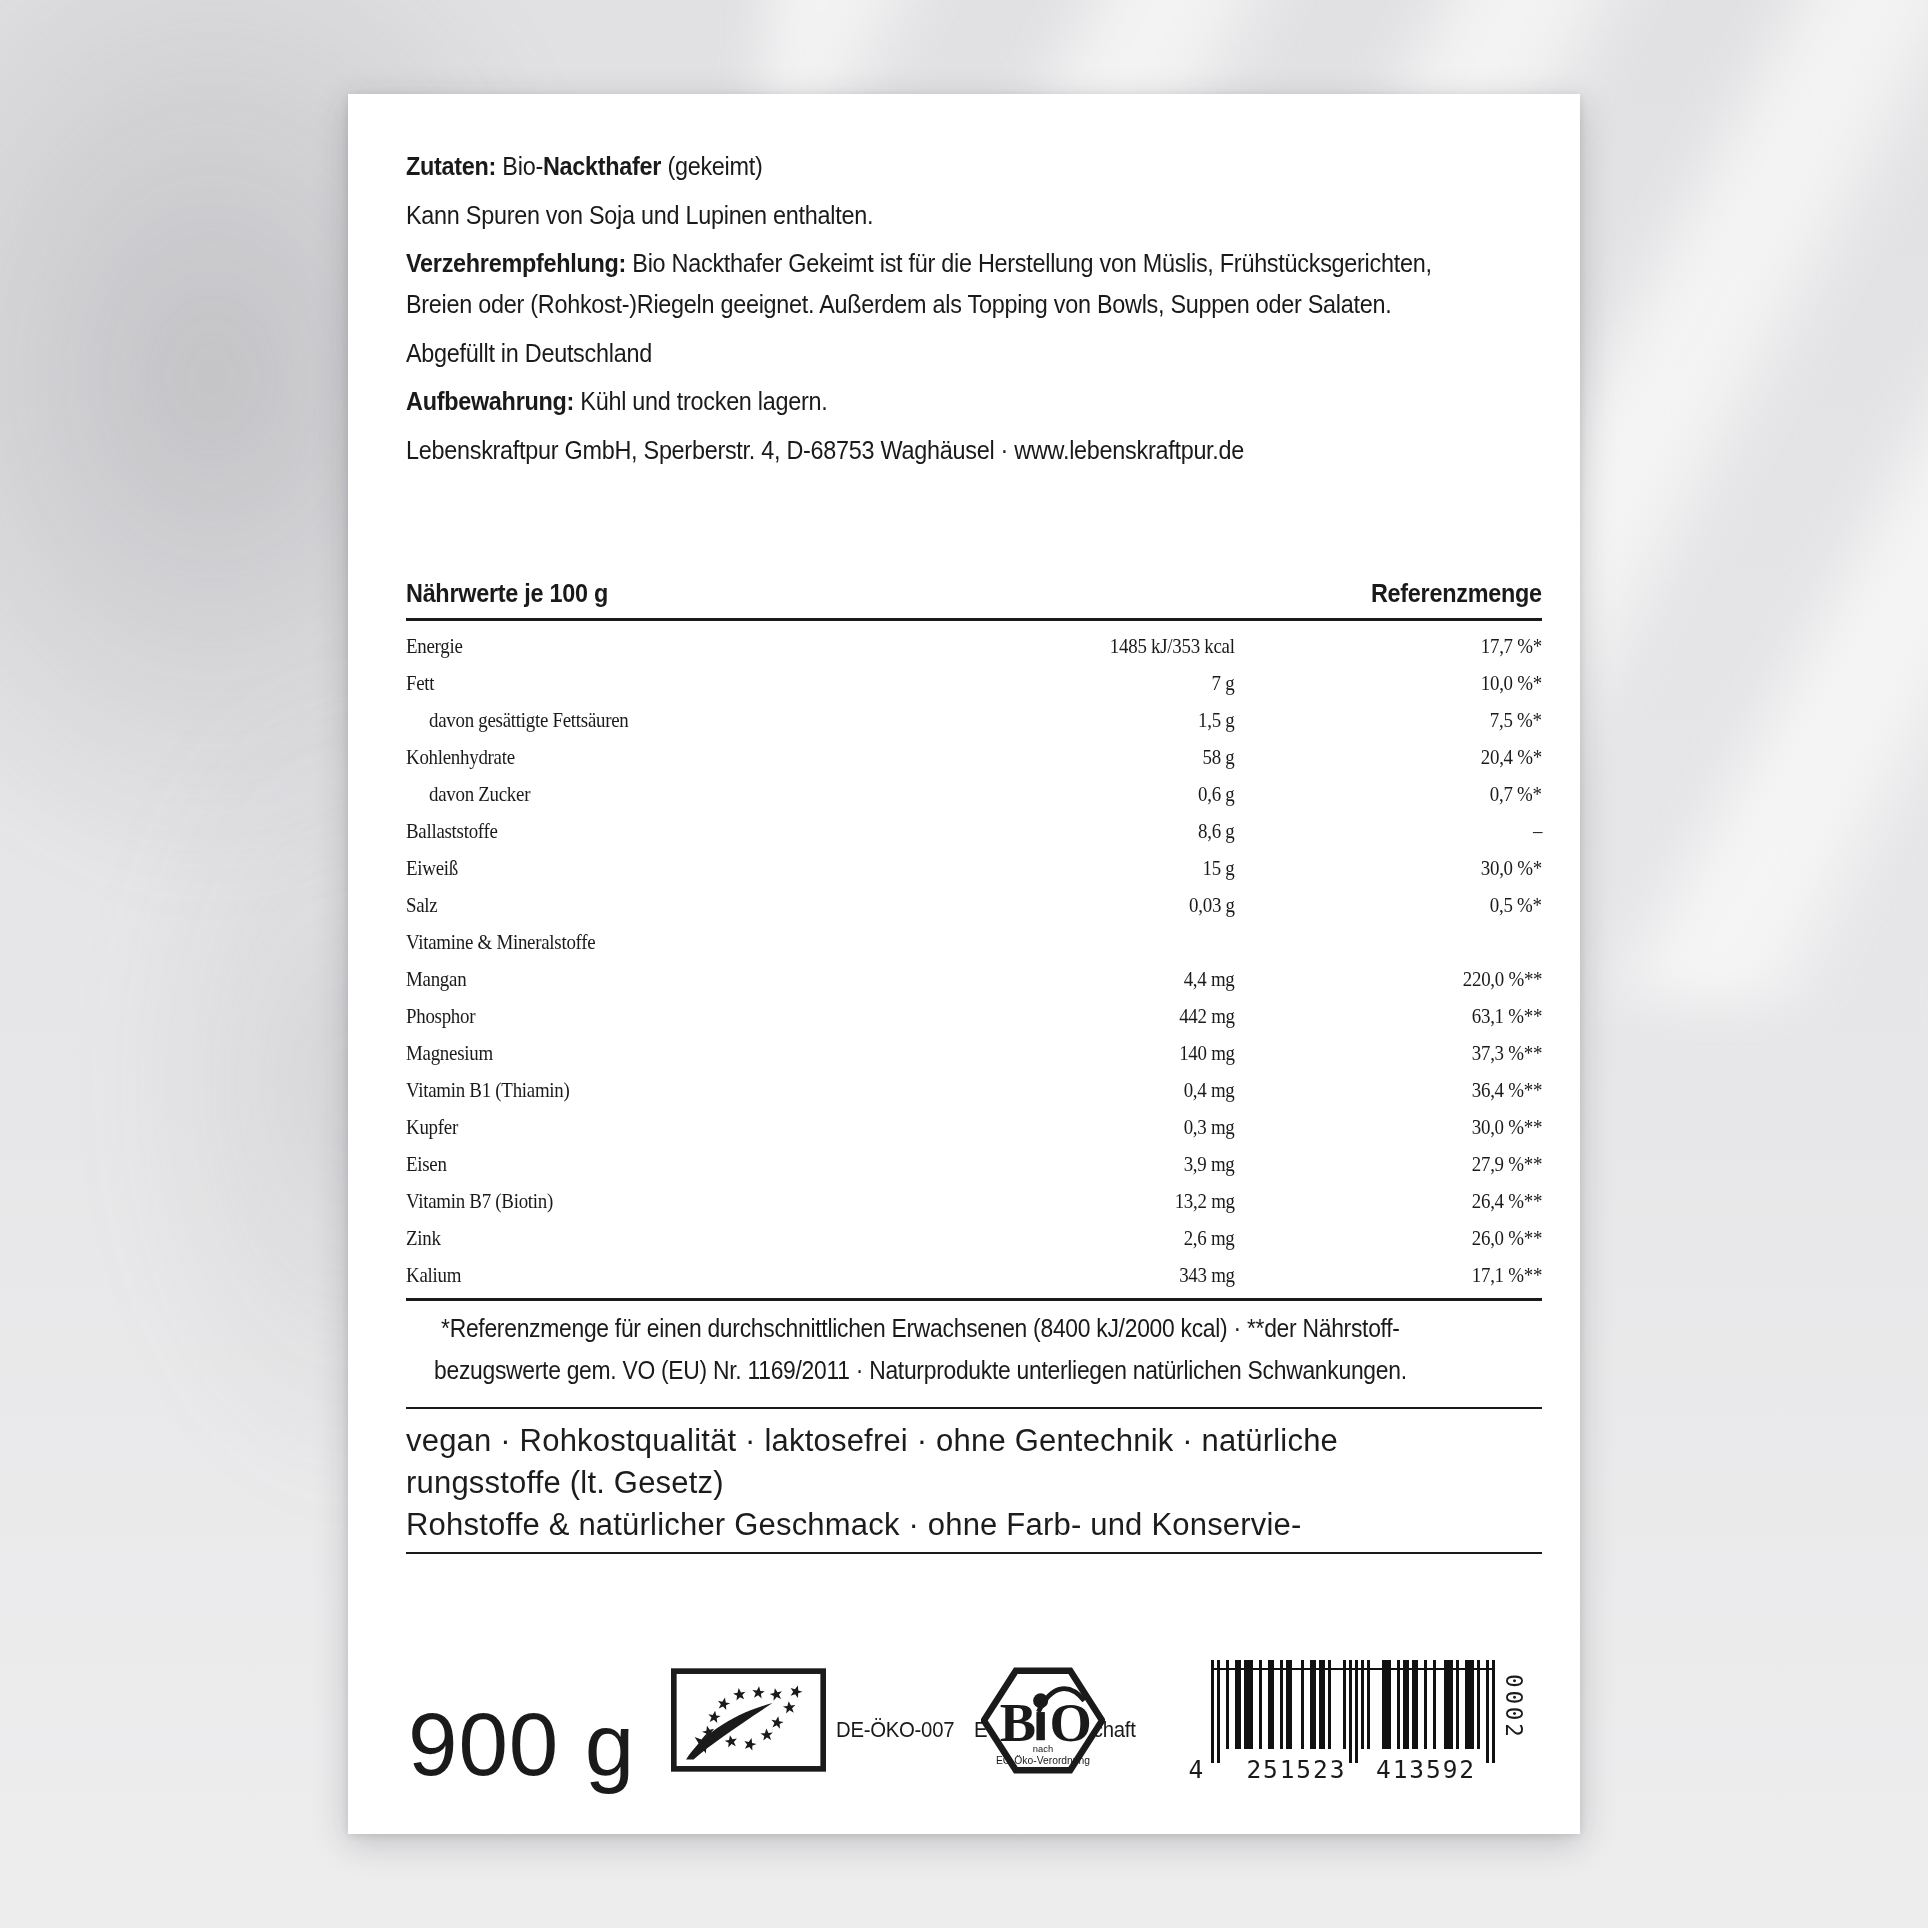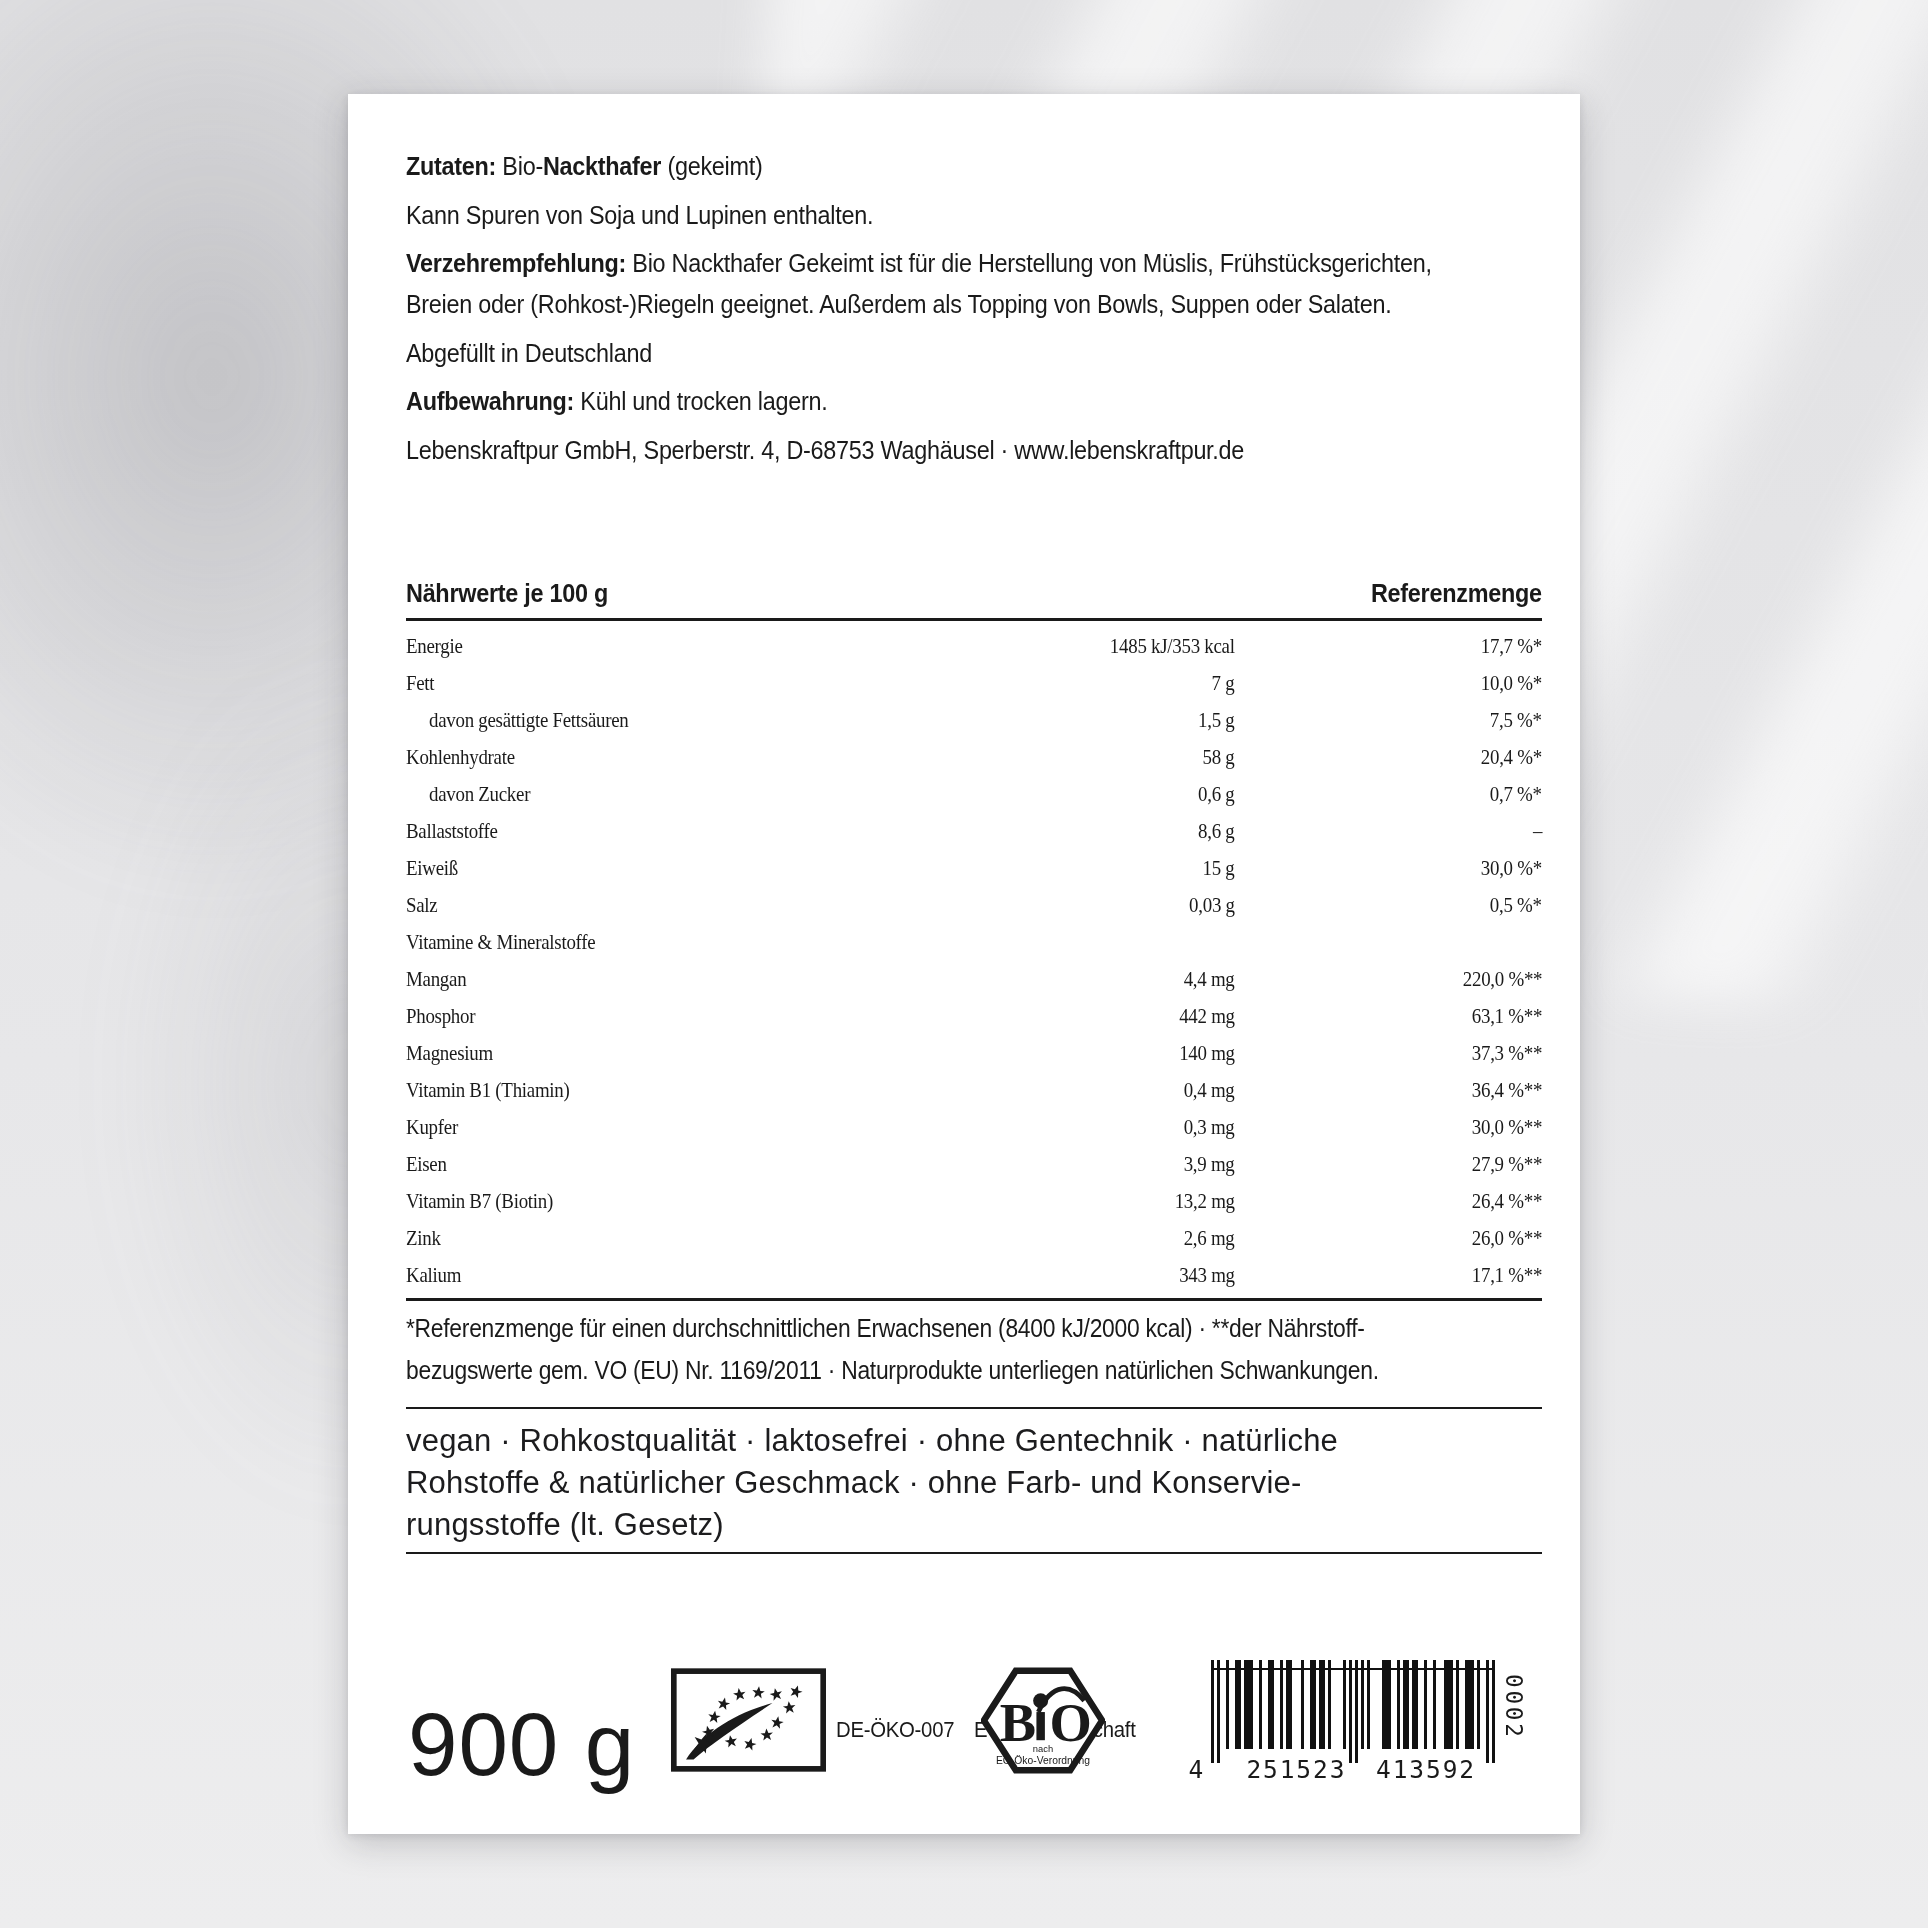--- a/index.html
+++ b/index.html
@@ -30,21 +30,21 @@
   .rule.after-table{margin-top:3.8px;}
   .rule-thin{height:1.9px;background:#1a1a1a;}
   .rt1{margin-top:16px;}
   .rt2{margin-top:6.6px;}
 
   table.nut{width:100%;border-collapse:collapse;margin-top:7.5px;}
   table.nut td{padding:0;height:37px;font-size:21px;line-height:37px;vertical-align:middle;font-family:Liberation Serif, serif;}
   table.nut td.num{text-align:right;}
   .ind{margin-left:22.6px;}
 
-  .footnote{margin-top:5.6px;font-size:25.4px;line-height:42px;}
+  .footnote{margin-top:5.6px;font-size:25.4px;line-height:42px;text-align:center;}
   .claims{margin-top:11.3px;font-size:31px;line-height:42px;letter-spacing:0.2px;color:#1c1c1e;}
 
   .weight{position:absolute;left:60px;top:1603px;font-size:89px;line-height:94px;letter-spacing:0.9px;}
 
   .eu-logo{position:absolute;left:323px;top:1574px;}
   .eu-code{position:absolute;left:488px;top:1621px;font-size:22.6px;line-height:30px;}
 
   .bio-seal{position:absolute;left:633px;top:1573px;}
 
   .barcode{position:absolute;left:863px;top:1566px;width:284px;height:120px;}
@@ -189,22 +189,22 @@
       </table>
 
       <div class="rule after-table"></div>
 
       <div class="footnote"><span class="cx"><span>*Referenzmenge für einen durchschnittlichen Erwachsenen (8400 kJ/2000 kcal) · **der Nährstoff-</span><br><span>bezugswerte gem. VO (EU) Nr. 1169/2011 · Naturprodukte unterliegen natürlichen Schwankungen.</span></span></div>
 
       <div class="rule-thin rt1"></div>
 
       <div class="claims">
           <div>vegan · Rohkostqualität · laktosefrei · ohne Gentechnik · natürliche</div>
+          <div>rungsstoffe (lt. Gesetz)</div>
           <div>Rohstoffe &amp; natürlicher Geschmack · ohne Farb- und Konservie-</div>
-          <div>rungsstoffe (lt. Gesetz)</div>
         </div>
 
       <div class="rule-thin rt2"></div>
     </div>
 
     <div class="weight">900 g</div>
 
     <svg class="eu-logo" width="155" height="104" viewBox="0 0 165 110">
       <defs>
         <polygon id="st" points="0,-7 1.88,-2.16 6.66,-2.16 2.8,0.82 4.11,5.66 0,2.7 -4.11,5.66 -2.8,0.82 -6.66,-2.16 -1.88,-2.16"></polygon>

